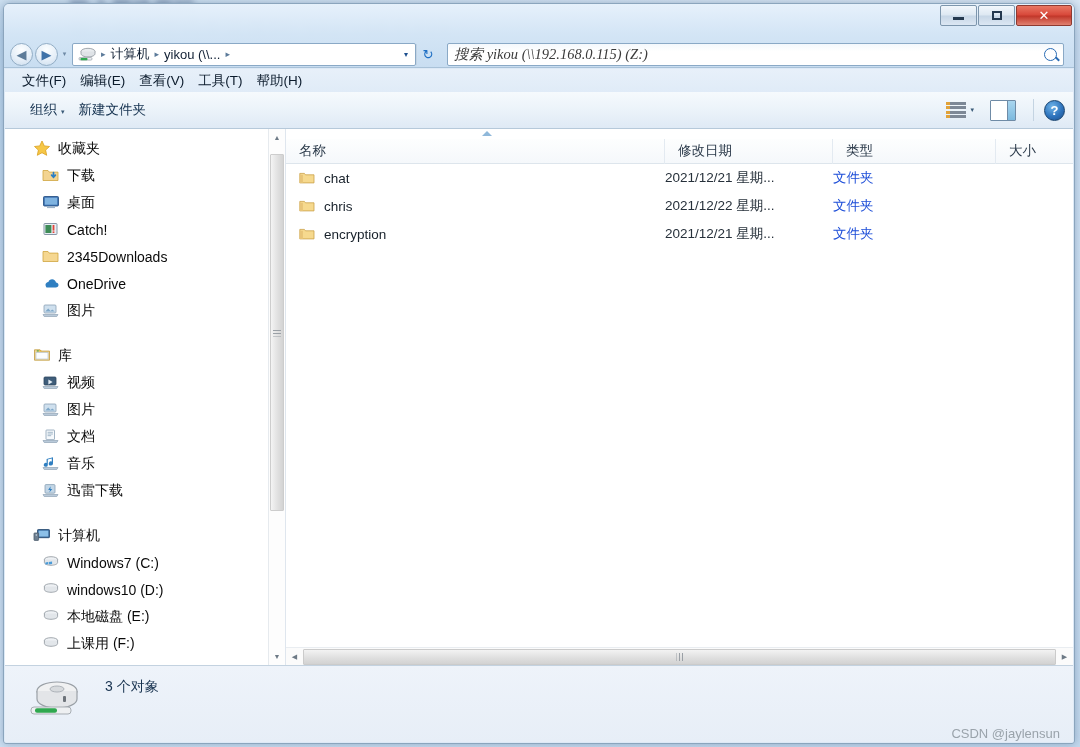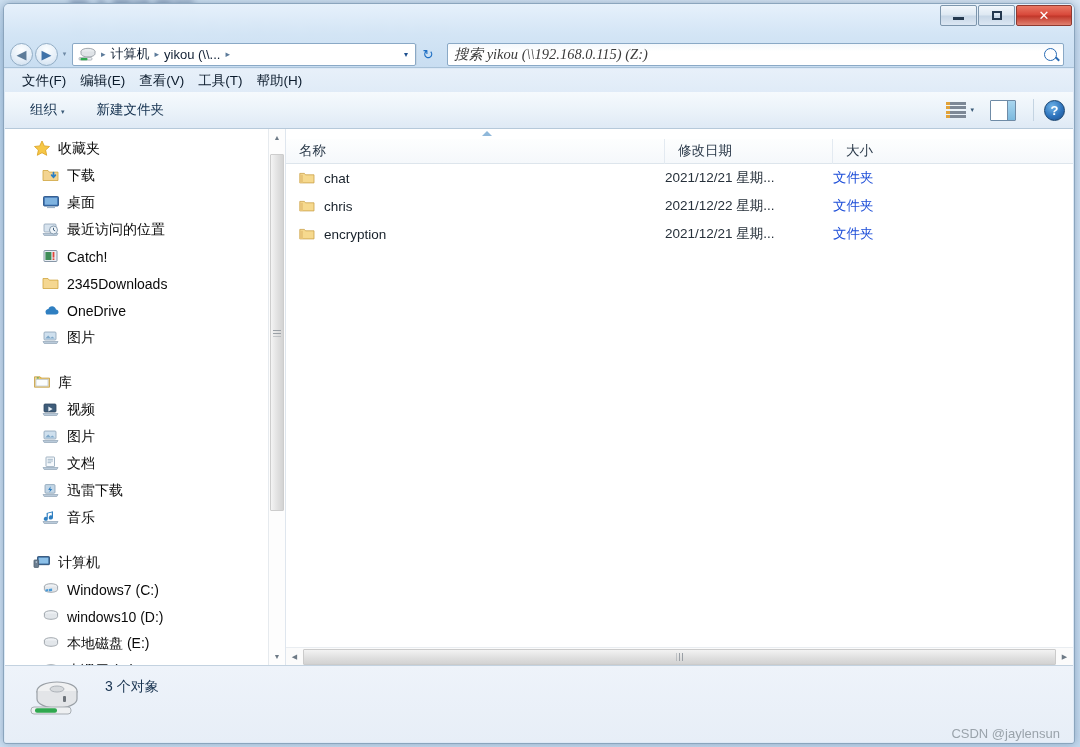--- a/index.html
+++ b/index.html
@@ -338,21 +338,21 @@
     <span>编辑(E)</span>
     <span>查看(V)</span>
     <span>工具(T)</span>
     <span>帮助(H)</span>
   </div>
 
   <div class="toolbar">
     <div class="tb-item">
       <span>组织</span><span class="tb-caret">▾</span>
     </div>
-    <div class="tb-item" style="margin-left:18px">新建文件夹</div>
+    <div class="tb-item" style="">新建文件夹</div>
 
     <div class="tb-right">
       <div class="tb-item" style="display:flex;align-items:center">
         <span class="viewicon">
           <i></i>
             <i></i>
             <i></i>
             <i></i>
         </span>
         <span class="tb-caret">▾</span>
@@ -396,31 +396,20 @@
           <span class="nav-ico">
             <svg width="18" height="16" viewBox="0 0 18 16">
                 <rect x="1.5" y="2.5" width="15" height="9.5" rx="1" fill="#3b6fb0" stroke="#2b5587" stroke-width=".9"></rect>
                 <rect x="2.8" y="3.7" width="12.4" height="7" fill="#7fb3e0"></rect>
                 <rect x="5" y="12.5" width="8" height="1.6" fill="#9fb4c9"></rect>
               </svg>
           </span>
           <span class="lbl">桌面</span>
         </div>
 
-        <div class="nav-item child">
-          <span class="nav-ico">
-            <svg width="18" height="16" viewBox="0 0 18 16">
-                <rect x="2" y="3" width="12" height="8" rx="1" fill="#d7e3ee" stroke="#8fa3b6" stroke-width=".8"></rect>
-                <path d="M1 12.5h15l-1.2 2H2.2z" fill="#b9cada" stroke="#8fa3b6" stroke-width=".7"></path>
-                <circle cx="11.5" cy="9" r="4" fill="#eef4f9" stroke="#7e94a8" stroke-width=".9"></circle>
-                <path d="M11.5 6.8V9l1.7 1" stroke="#46627d" stroke-width="1" fill="none"></path>
-              </svg>
-          </span>
-          <span class="lbl">最近访问的位置</span>
-        </div>
 
         <div class="nav-item child">
           <span class="nav-ico">
             <svg width="18" height="16" viewBox="0 0 18 16">
                 <rect x="2" y="2.5" width="13" height="11" rx=".8" fill="#e9eef4" stroke="#7b8b9c" stroke-width=".9"></rect>
                 <rect x="3.4" y="4" width="6" height="8" fill="#3e8c57"></rect>
                 <rect x="10.6" y="4" width="1.8" height="5.6" fill="#e2453a"></rect>
                 <rect x="10.6" y="10.4" width="1.8" height="1.6" fill="#e2453a"></rect>
               </svg>
           </span>
@@ -499,36 +488,36 @@
                 <path d="M1 12.5h15l-1.2 2H2.2z" fill="#b9cada" stroke="#8fa3b6" stroke-width=".7"></path>
                 <path d="M5.6 4.3h5.3M5.6 6h5.3M5.6 7.7h3.6" stroke="#9ab0c3" stroke-width=".9"></path>
               </svg>
           </span>
           <span class="lbl">文档</span>
         </div>
 
         <div class="nav-item child">
           <span class="nav-ico">
             <svg width="18" height="16" viewBox="0 0 18 16">
+                <path d="M1 12.5h15l-1.2 2H2.2z" fill="#b9cada" stroke="#8fa3b6" stroke-width=".7"></path>
+                <path d="M11 2.2v6.3a2.1 2.1 0 1 1-1.2-1.9V3.6l-4 1v5.3A2 2 0 1 1 4.6 8V4.1z" fill="#2f7fc1"></path>
+              </svg>
+          </span>
+          <span class="lbl">音乐</span>
+        </div>
+
+        <div class="nav-item child">
+          <span class="nav-ico">
+            <svg width="18" height="16" viewBox="0 0 18 16">
                 <rect x="3" y="2.6" width="10" height="8.6" rx="1" fill="#c3d6e6" stroke="#88a0b4" stroke-width=".8"></rect>
                 <path d="M1 12.5h15l-1.2 2H2.2z" fill="#b9cada" stroke="#8fa3b6" stroke-width=".7"></path>
                 <path d="M8.6 4.2L6.2 8h1.9l-.8 2.6L10.3 7H8.4z" fill="#2f7fc1"></path>
               </svg>
           </span>
           <span class="lbl">迅雷下载</span>
-        </div>
-
-        <div class="nav-item child">
-          <span class="nav-ico">
-            <svg width="18" height="16" viewBox="0 0 18 16">
-                <path d="M1 12.5h15l-1.2 2H2.2z" fill="#b9cada" stroke="#8fa3b6" stroke-width=".7"></path>
-                <path d="M11 2.2v6.3a2.1 2.1 0 1 1-1.2-1.9V3.6l-4 1v5.3A2 2 0 1 1 4.6 8V4.1z" fill="#2f7fc1"></path>
-              </svg>
-          </span>
-          <span class="lbl">音乐</span>
         </div>
 
         <div class="nav-gap"></div>
 
         <div class="nav-item">
           <span class="nav-ico">
             <svg width="18" height="16" viewBox="0 0 18 16">
                 <rect x="4.5" y="2.5" width="12" height="8.2" rx=".8" fill="#2f5f93" stroke="#24486f" stroke-width=".8"></rect>
                 <rect x="5.6" y="3.6" width="9.8" height="6" fill="#8cc0e8"></rect>
                 <rect x="1" y="6" width="4.6" height="7.4" rx=".6" fill="#6d7f91" stroke="#4d5d6d" stroke-width=".8"></rect>
@@ -590,20 +579,21 @@
         <div class="vsb-arrow" style="position:absolute;bottom:0;left:0;right:0">▼</div>
       </div>
     </div>
 
     <div class="listpane">
       <div class="sortmark"></div>
 
       <div class="colhead">
         <div class="col c-name">名称</div>
         <div class="col c-date">修改日期</div>
+        <div class="col c-type">类型</div>
         <div class="col c-size">大小</div>
       </div>
 
       <div class="rows">
         <div class="row">
           <div class="cell c-name">
             <span class="folder-ico">
               <svg width="16" height="14" viewBox="0 0 16 14">
                   <path d="M.8 2.4h4.6l1.1 1.4H15v8.1H.8z" fill="#f6d98e" stroke="#caa14a" stroke-width=".8"></path>
                   <path d="M.8 3.8h3.1v8.1H.8z" fill="#e8c478"></path>

